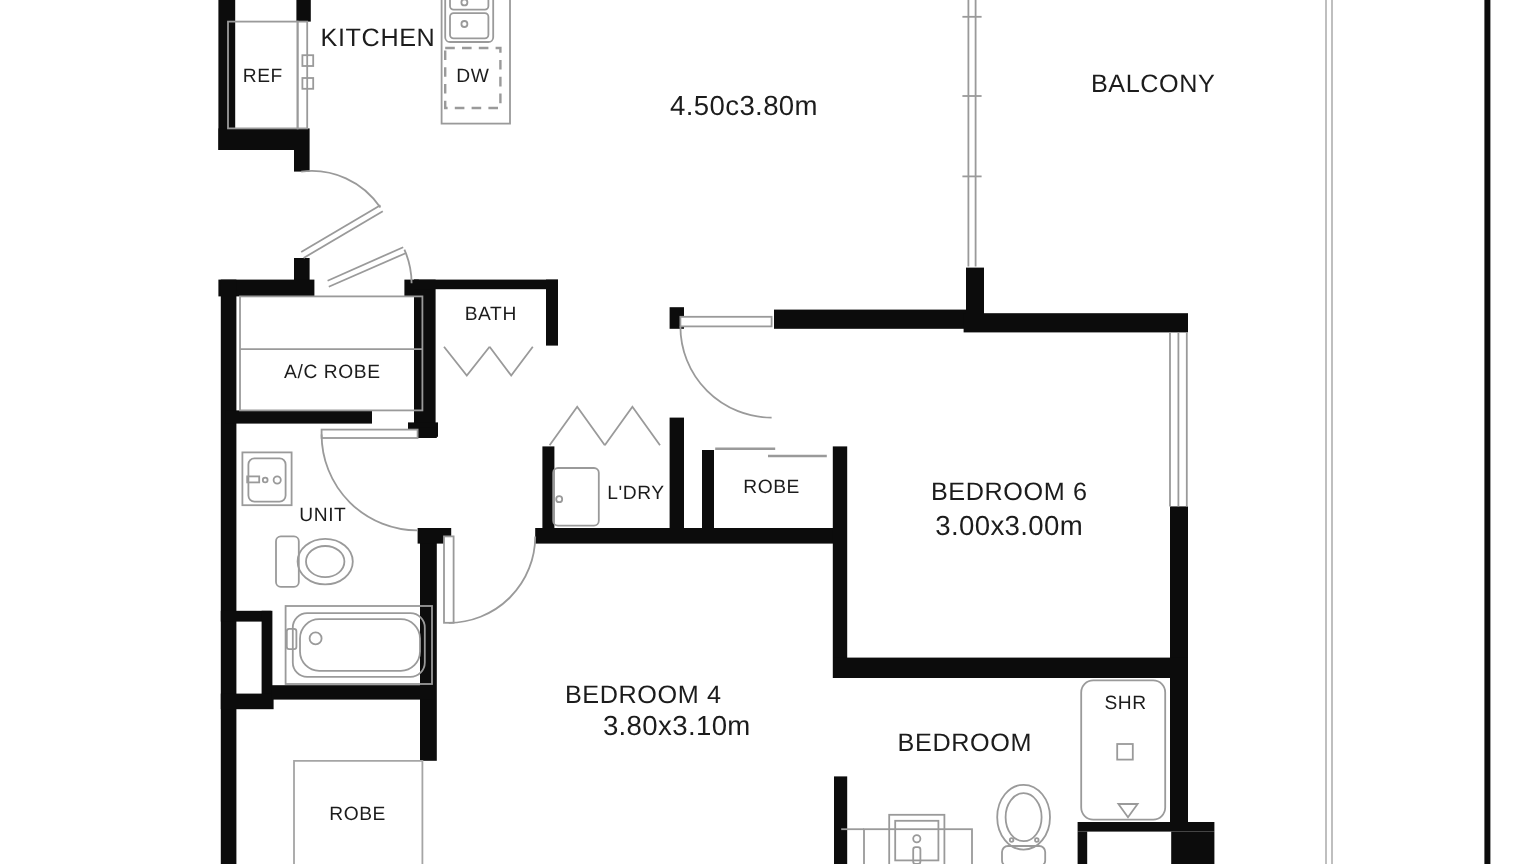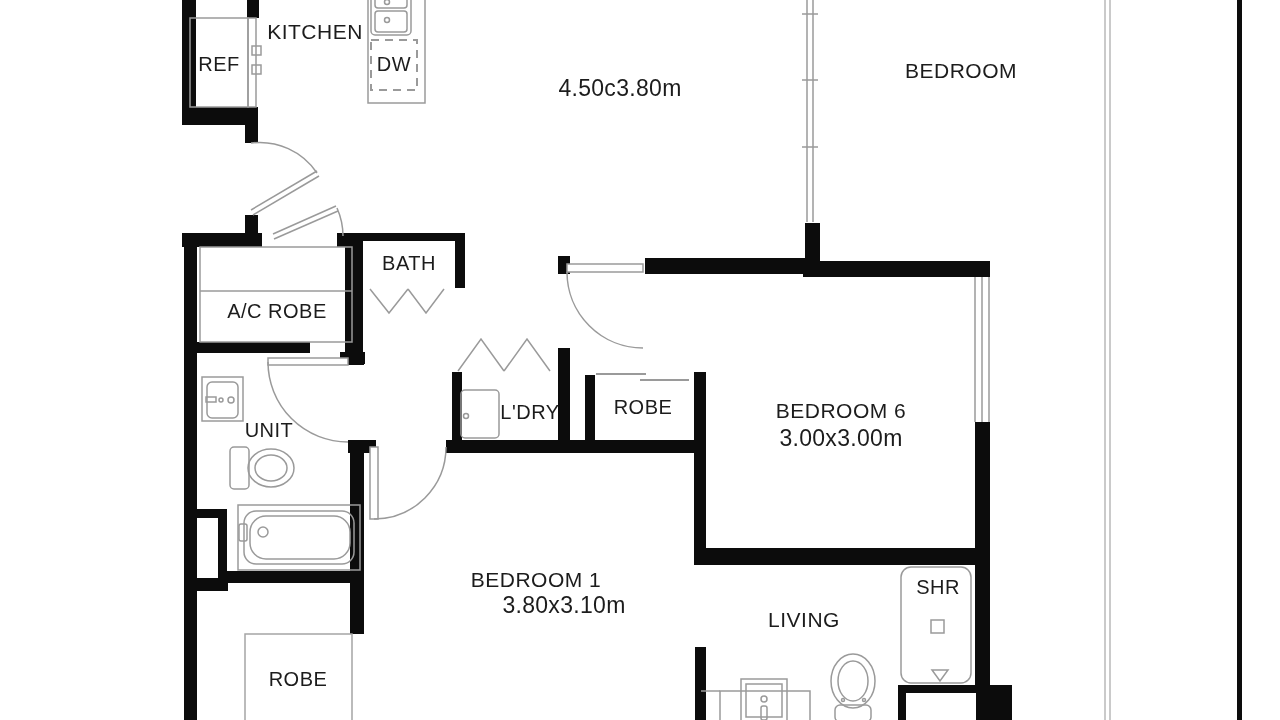--- a/index.html
+++ b/index.html
@@ -1,20 +1,20 @@
 <!DOCTYPE html>
 <html><head>
 <meta charset="utf-8">
 <style>
   html,body{margin:0;padding:0;background:#ffffff;}
   #stage{position:relative;width:1280px;height:720px;background:#ffffff;overflow:hidden;
          font-family:"Liberation Sans", sans-serif;}
   #plan-svg{position:absolute;left:0;top:0;width:1280px;height:720px;}
   .lbl{position:absolute;transform:translate(-50%,-50%);white-space:nowrap;
-       color:#1c1c1c;font-size:20px;letter-spacing:0.5px;}
+       color:#1c1c1c;font-size:16px;letter-spacing:0.5px;}
   .lbl.lg{font-size:21px;}
   .lbl.dims{font-size:23px;letter-spacing:0.3px;}
 </style>
 </head>
 <body>
 
 <div id="stage">
 
   <svg id="plan-svg" viewBox="0 0 1280 720">
 
@@ -184,27 +184,27 @@
       <rect x="901" y="567" width="70" height="116" rx="10"></rect>
       <rect x="931" y="620" width="13" height="13"></rect>
       <path d="M932,670 L948,670 L940,681 Z"></path>
     </g>
   </svg>
 
   <div class="lbl lg" style="left:315px;top:32px">KITCHEN</div>
   <div class="lbl" style="left:219px;top:64px">REF</div>
   <div class="lbl" style="left:394px;top:64px">DW</div>
   <div class="lbl dims" style="left:620px;top:88px">4.50c3.80m</div>
-  <div class="lbl lg" style="left:961px;top:71px">BEDROOM</div>
+  <div class="lbl lg" style="left:961px;top:71px">BALCONY</div>
   <div class="lbl" style="left:409px;top:263px">BATH</div>
   <div class="lbl" style="left:277px;top:311px">A/C ROBE</div>
   <div class="lbl" style="left:269px;top:430px">UNIT</div>
   <div class="lbl" style="left:530px;top:412px">L'DRY</div>
   <div class="lbl" style="left:643px;top:407px">ROBE</div>
   <div class="lbl lg" style="left:841px;top:411px">BEDROOM 6</div>
   <div class="lbl dims" style="left:841px;top:438px">3.00x3.00m</div>
-  <div class="lbl lg" style="left:536px;top:580px">BEDROOM 1</div>
+  <div class="lbl lg" style="left:536px;top:580px">BEDROOM 4</div>
   <div class="lbl dims" style="left:564px;top:605px">3.80x3.10m</div>
-  <div class="lbl lg" style="left:804px;top:620px">LIVING</div>
+  <div class="lbl lg" style="left:804px;top:620px">BEDROOM</div>
   <div class="lbl" style="left:938px;top:587px">SHR</div>
   <div class="lbl" style="left:298px;top:679px">ROBE</div>
 
 </div>
 
 </body></html>

